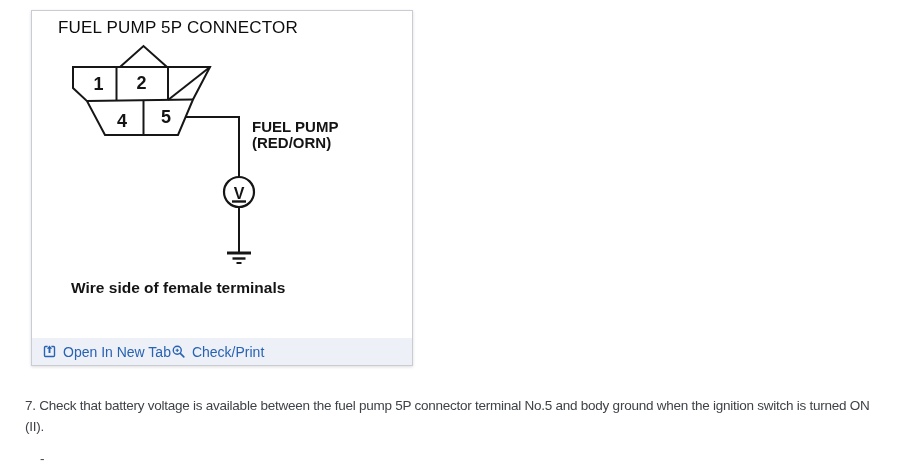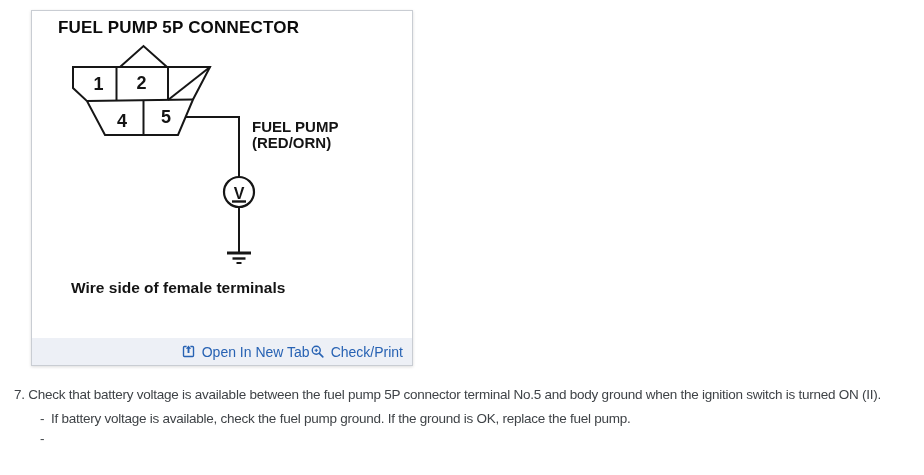--- a/index.html
+++ b/index.html
@@ -6,42 +6,42 @@
   body{
     width:924px;height:475px;position:relative;background:#ffffff;
     font-family:"Liberation Sans", sans-serif;overflow:hidden;
   }
   .card{
     position:absolute;left:31px;top:10px;width:382px;height:356px;
     background:#fff;border:1px solid #c9cdd3;box-sizing:border-box;
     box-shadow:0 1px 3px rgba(0,0,0,.14);
   }
   .card-title{
-    position:absolute;left:26px;top:7px;font-size:17px;font-weight:bold;
+    position:absolute;left:26px;top:7px;font-size:17px;font-weight:normal;
     color:#0c0c0c;letter-spacing:.2px;white-space:nowrap;
   }
   svg.diagram{position:absolute;left:0;top:0;width:380px;height:327px;}
   svg.diagram text{
     font-family:"Liberation Sans", sans-serif;font-weight:bold;fill:#141414;
   }
   .card-footer{
     position:absolute;left:0;bottom:0;width:100%;height:27px;background:#edf0f6;
-    display:flex;align-items:center;justify-content:flex-end;
+    display:flex;align-items:center;justify-content:flex-start;
     padding:0 9px 0 10px;box-sizing:border-box;
   }
   .link{
     display:flex;align-items:center;gap:6px;color:#2762b3;font-size:14px;
     text-decoration:none;cursor:pointer;white-space:nowrap;
   }
   .link svg{display:block;}
   .instructions{
     position:absolute;left:0;top:384px;width:884px;color:#3f4347;
     font-size:13.5px;line-height:20.5px;letter-spacing:-0.25px;
   }
-  .step{margin:1px;padding-left:13px;}
+  .step{margin:12px;padding-left:13px;}
   .bullets{margin-top:3px;}
   .bullet{display:flex;padding-left:40px;}
   .dash{width:11px;flex:0 0 11px;}
 </style>
 </head>
 <body>
 
 <div class="card">
   <div class="card-title">FUEL PUMP 5P CONNECTOR</div>
 
@@ -89,19 +89,18 @@
       <span>Check/Print</span>
     </a>
   </div>
 </div>
 
 <div class="instructions">
   <p class="step">7. Check that battery voltage is available between the fuel pump 5P connector terminal No.5 and body ground when the ignition switch is turned ON (II).</p>
   <div class="bullets">
     <div class="bullet">
       <span class="dash">-</span>
-      <span>If battery voltage is available, check the fuel pump ground. If the ground is OK, replace the fuel pump.</span>
     </div>
     <div class="bullet">
       <span class="dash">-</span>
     </div>
   </div>
 </div>
 
 </body></html>

